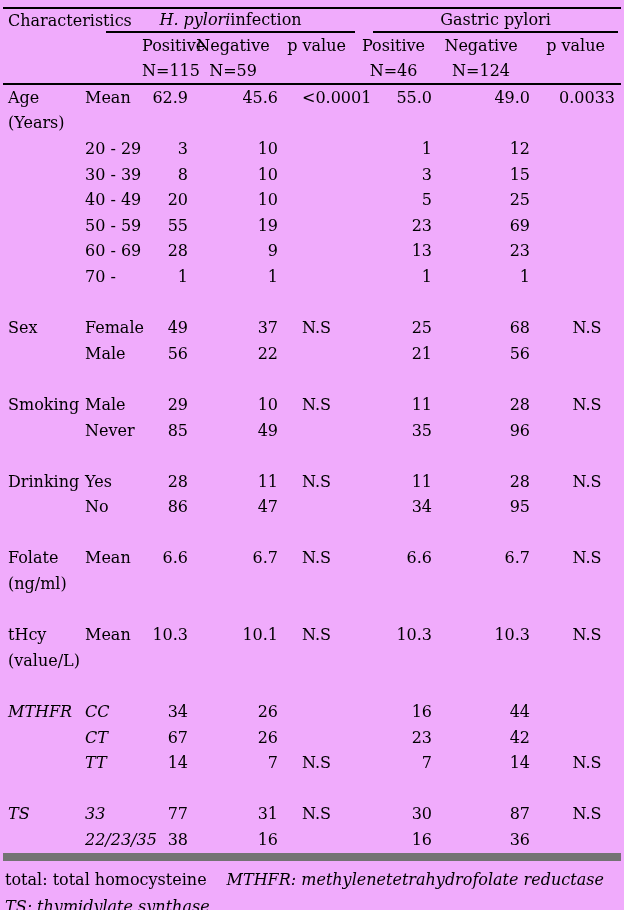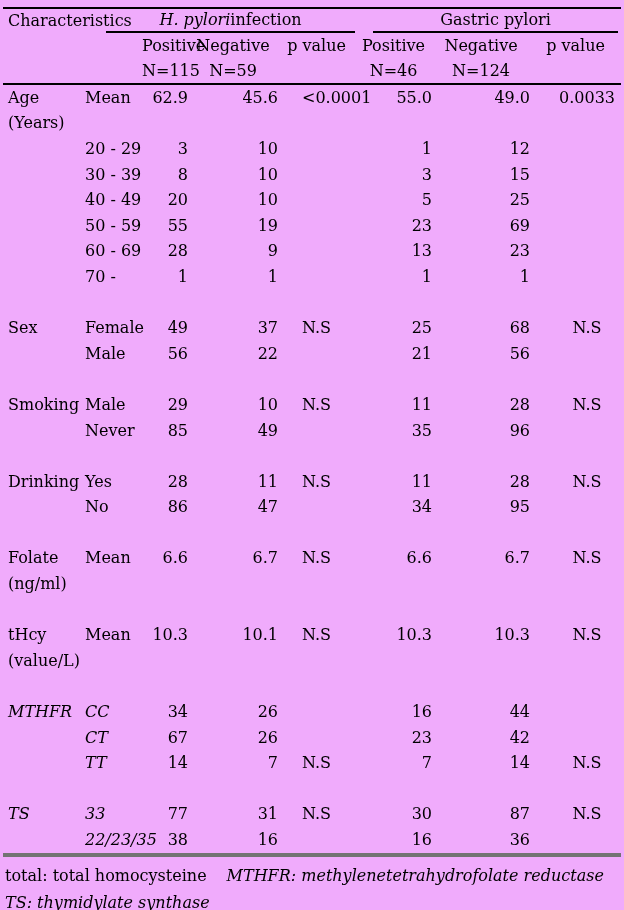--- a/index.html
+++ b/index.html
@@ -37,21 +37,21 @@
   .grp-inner.hp{margin-left:-36px;}
   .grp-inner.ga{margin-left:18px;margin-right:3px;}
   tbody td{height:25.6px;}
   tbody tr.blank td{height:25.6px;}
   tbody td:nth-child(1){text-align:left;padding-left:5px;}
   tbody td:nth-child(2){text-align:left;}
   tbody td:nth-child(3),tbody td:nth-child(4),
   tbody td:nth-child(6),tbody td:nth-child(7){text-align:right;}
   tbody td:nth-child(5){text-align:left;padding-left:24px;}
   tbody td:nth-child(8){text-align:center;padding-left:23px;}
-  tbody tr:last-child td{border-bottom:4px solid #737373;}
+  tbody tr:last-child td{border-bottom:8px solid #737373;}
   .it{font-style:italic;}
   .footnotes{margin:5px 0 0 5px;}
   .fn-line{line-height:27px;white-space:nowrap;}
   .fn-gap{margin-left:20px;}
 </style>
 </head>
 <body>
 
 <div class="page">
 

